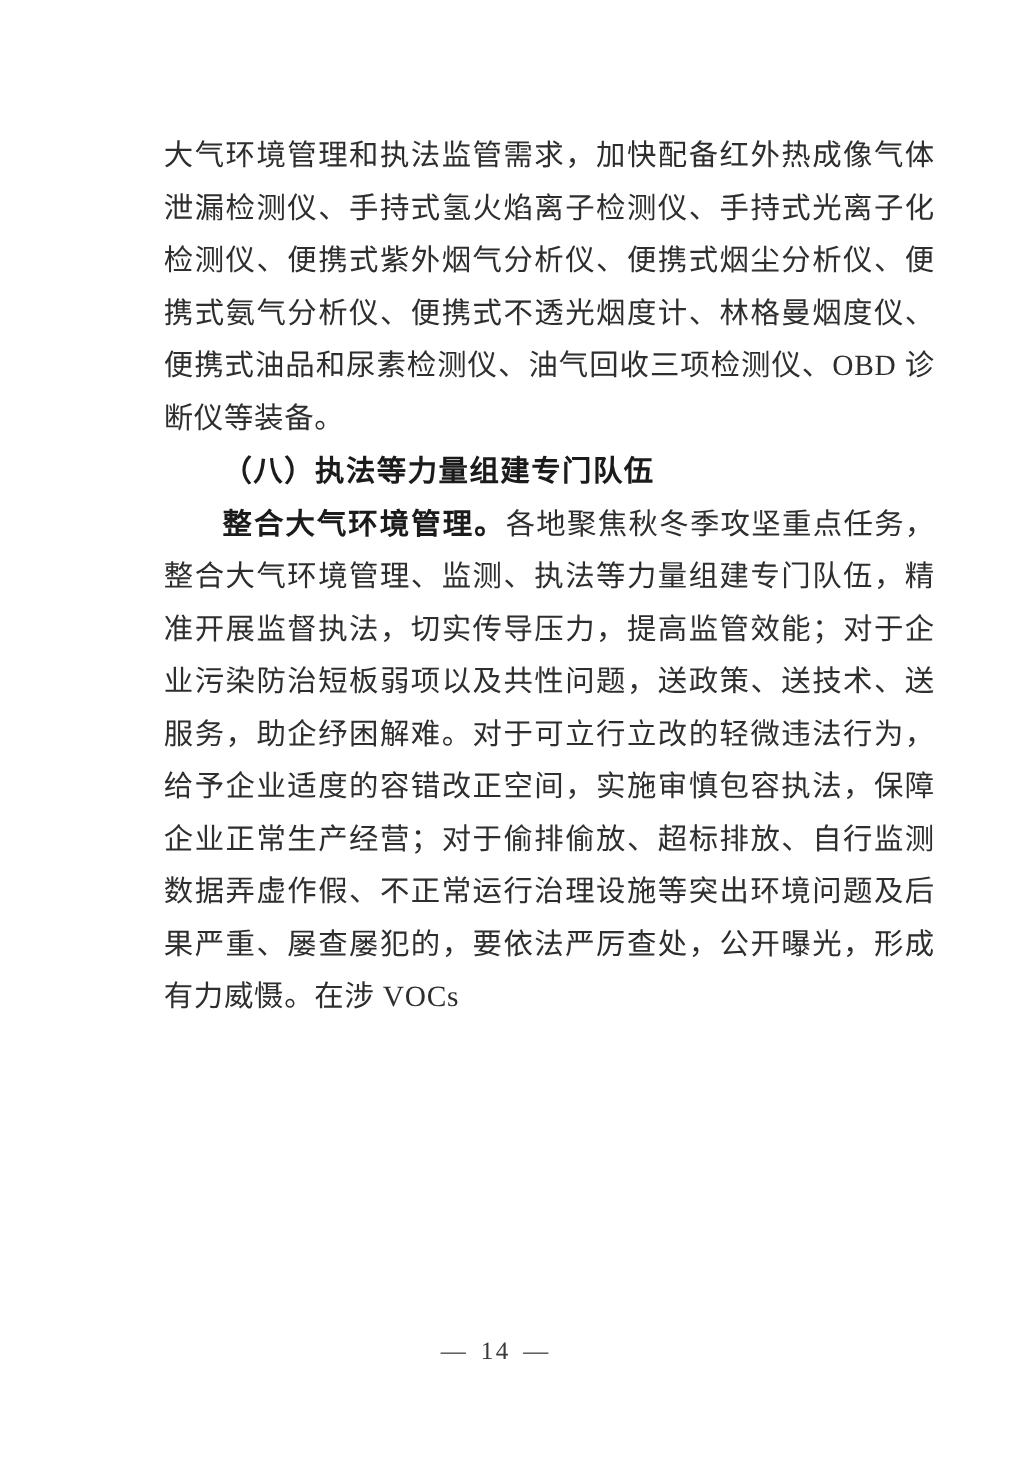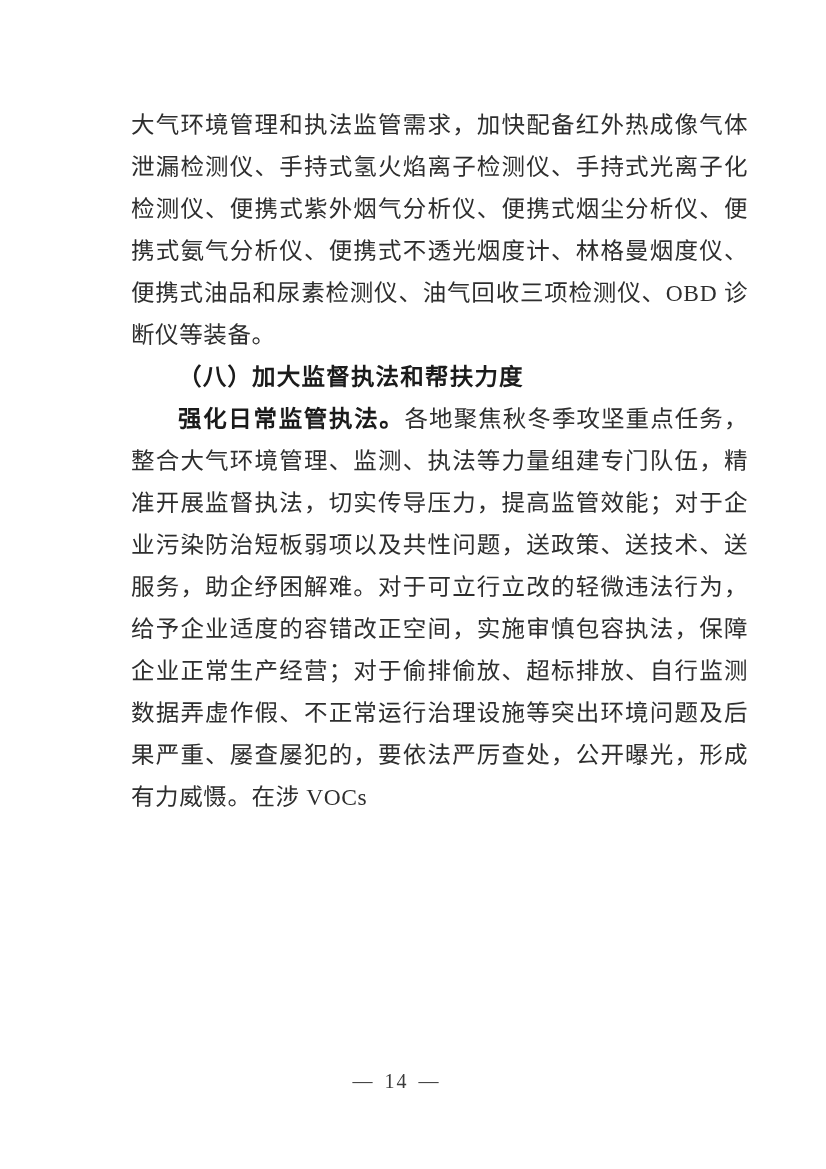--- a/index.html
+++ b/index.html
@@ -80,23 +80,23 @@
 </head>
 <body>
 
 <div class="page">
 
   <div class="body-area">
 
     <p class="para">大气环境管理和执法监管需求，加快配备红外热成像气体泄漏检测仪、手持式氢火焰离子检测仪、手持式光离子化检测仪、便携式紫外烟气分析仪、便携式烟尘分析仪、便携式氨气分析仪、便携式不透光烟度计、林格曼烟度仪、便携式油品和尿素检测仪、油气回收三项检测仪、OBD 诊断仪等装备。</p>
 
 
-    <p class="section-heading">（八）加大监督执法和帮扶力度</p>
+    <p class="section-heading">（八）执法等力量组建专门队伍</p>
 
-    <p class="para indent"><span class="lead">强化日常监管执法。</span><span>各地聚焦秋冬季攻坚重点任务，整合大气环境管理、监测、执法等力量组建专门队伍，精准开展监督执法，切实传导压力，提高监管效能；对于企业污染防治短板弱项以及共性问题，送政策、送技术、送服务，助企纾困解难。对于可立行立改的轻微违法行为，给予企业适度的容错改正空间，实施审慎包容执法，保障企业正常生产经营；对于偷排偷放、超标排放、自行监测数据弄虚作假、不正常运行治理设施等突出环境问题及后果严重、屡查屡犯的，要依法严厉查处，公开曝光，形成有力威慑。在涉 VOCs</span></p>
+    <p class="para indent"><span class="lead">整合大气环境管理。</span><span>各地聚焦秋冬季攻坚重点任务，整合大气环境管理、监测、执法等力量组建专门队伍，精准开展监督执法，切实传导压力，提高监管效能；对于企业污染防治短板弱项以及共性问题，送政策、送技术、送服务，助企纾困解难。对于可立行立改的轻微违法行为，给予企业适度的容错改正空间，实施审慎包容执法，保障企业正常生产经营；对于偷排偷放、超标排放、自行监测数据弄虚作假、不正常运行治理设施等突出环境问题及后果严重、屡查屡犯的，要依法严厉查处，公开曝光，形成有力威慑。在涉 VOCs</span></p>
 
   </div>
 
   <div class="footer">
     <span>—</span><span class="pagenum">14</span><span>—</span>
   </div>
 
 </div>
 
 </body></html>

